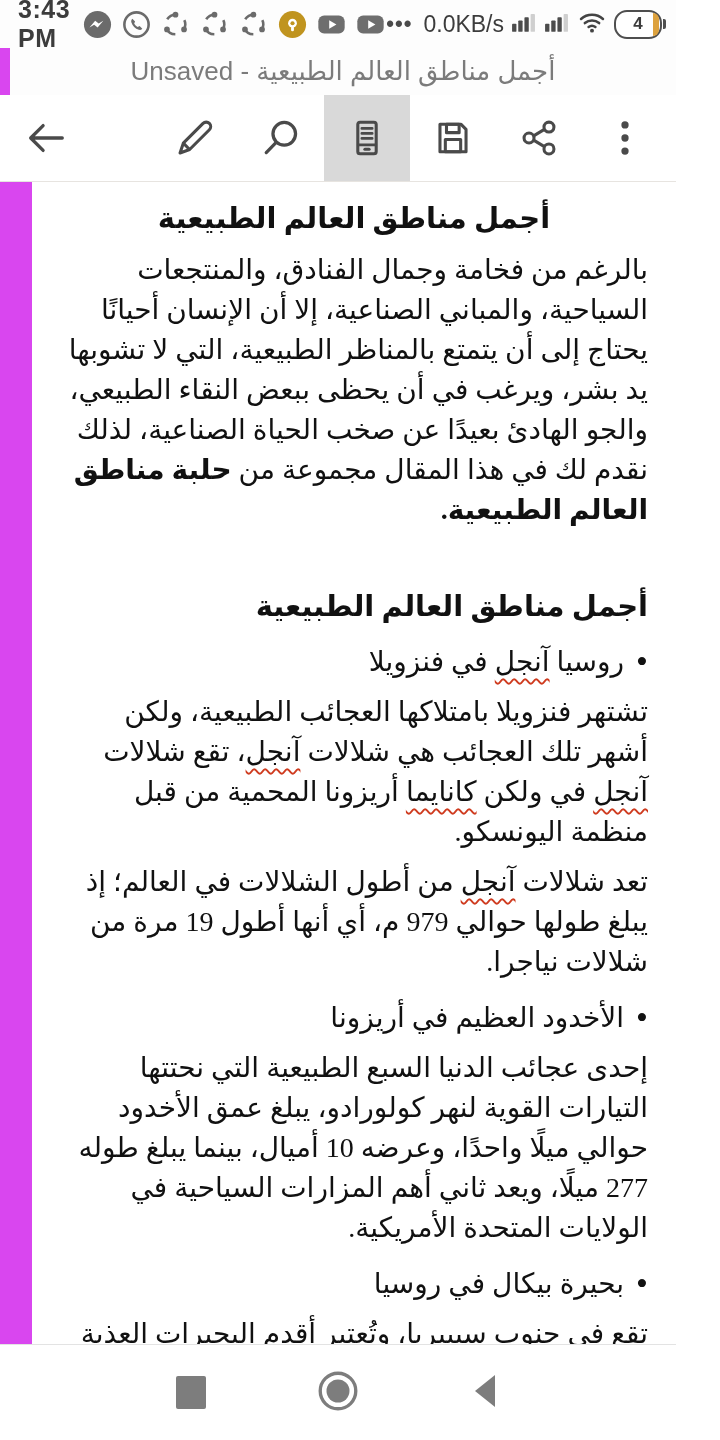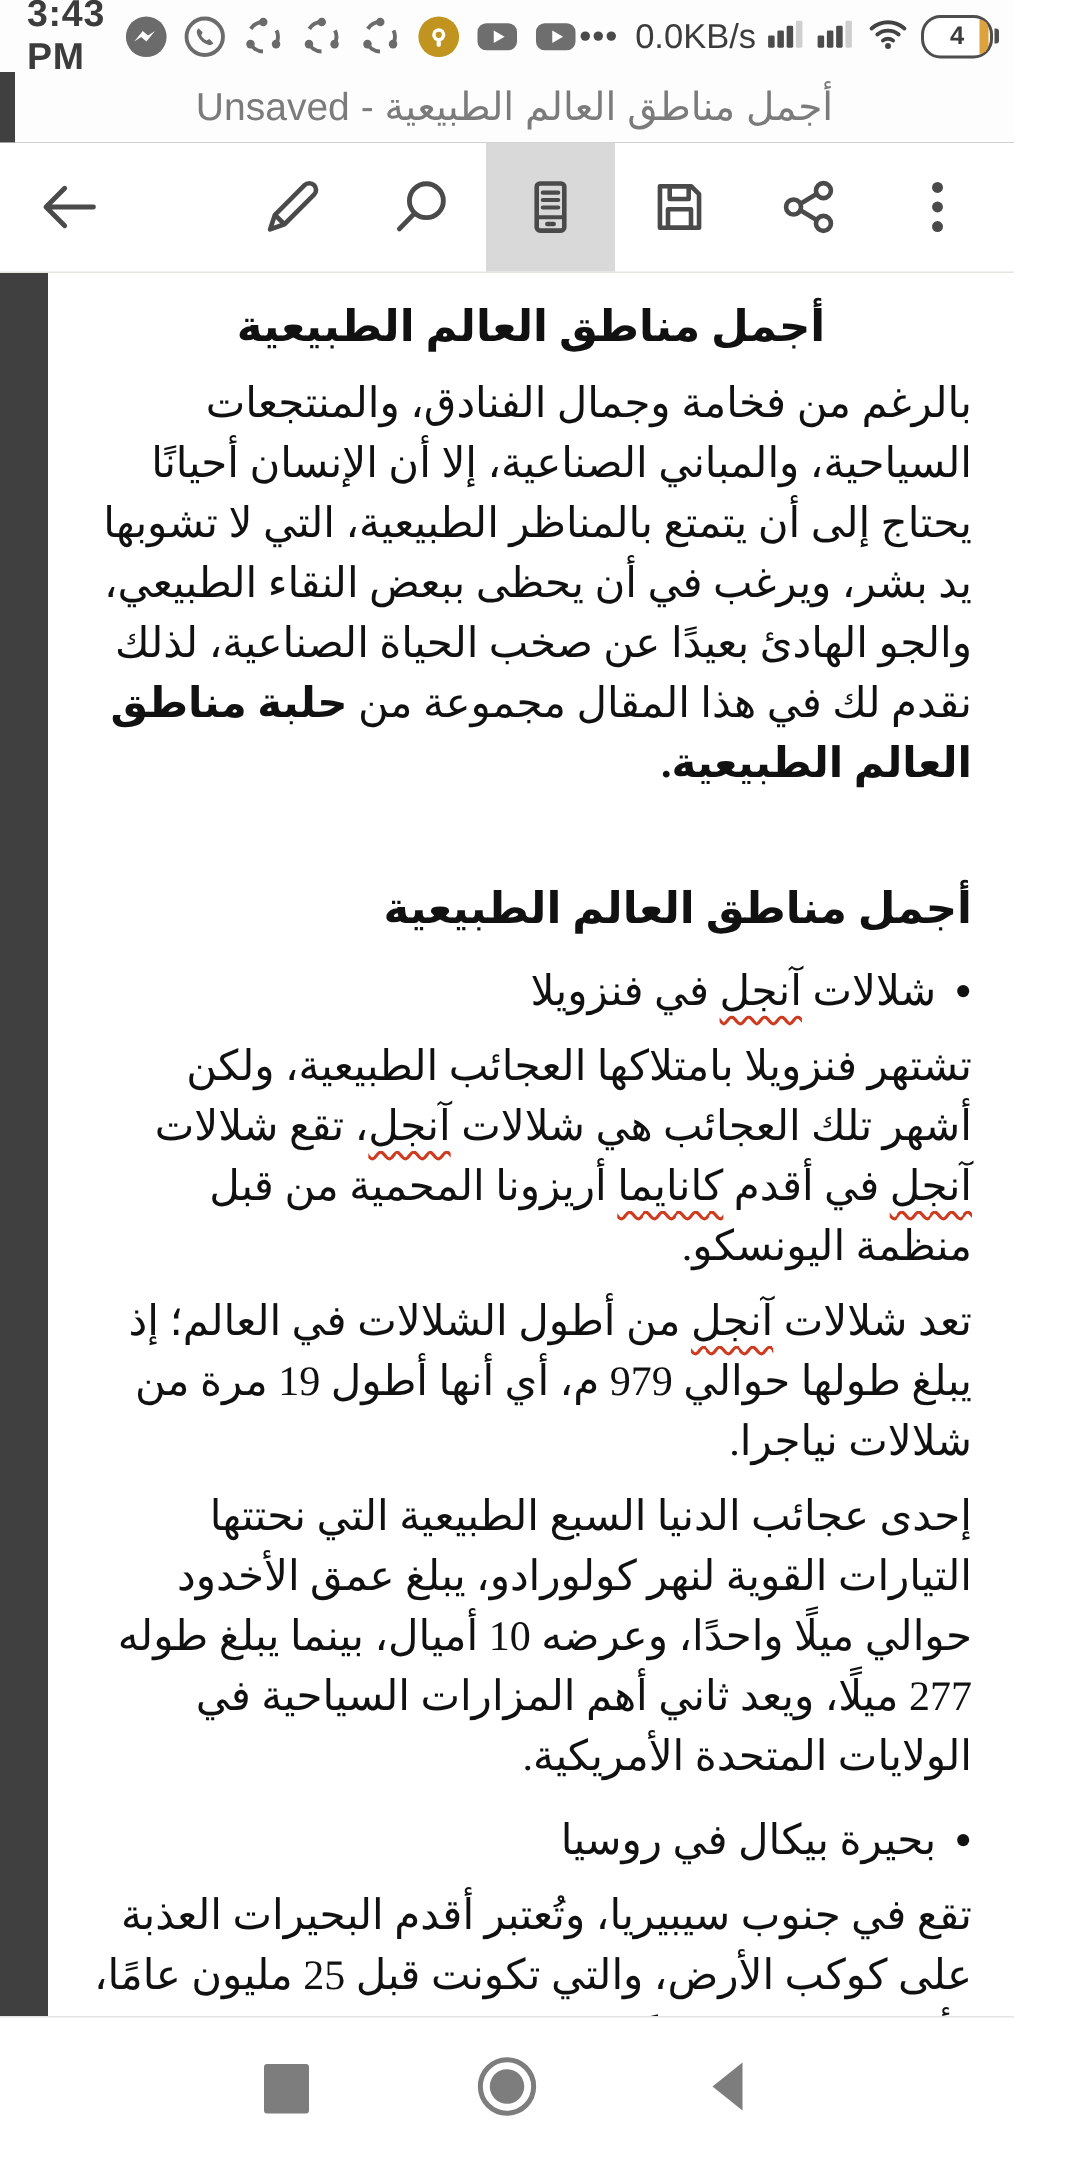--- a/index.html
+++ b/index.html
@@ -1,18 +1,18 @@
 <!DOCTYPE html>
 <html lang="ar"><head>
 <meta charset="utf-8">
 <style>
   html,body{margin:0;padding:0;}
   body{width:720px;height:1440px;background:#fff;overflow:hidden;
        font-family:"Liberation Sans","DejaVu Sans",sans-serif;}
-  .screen{width:676px;height:1440px;display:flex;flex-direction:column;background:#404040;}
+  .screen{width:676px;height:1440px;display:flex;flex-direction:column;background:#d946ef;}
 
   
   .status-bar{height:48px;display:flex;align-items:center;padding:0 14px 0 18px;background:#fdfdfd;}
   .sb-time{font-size:25px;font-weight:700;color:#3c3c3c;letter-spacing:0.5px;margin-right:10px;}
   .sb-icons{display:flex;align-items:center;gap:8px;}
   .sb-icons svg{display:block;}
   .sb-right{margin-left:auto;display:flex;align-items:center;gap:7px;}
   .sb-more{font-size:22px;color:#4a4a4a;letter-spacing:1px;font-weight:700;margin-right:4px;}
   .sb-speed{font-size:23px;font-weight:400;color:#3c3c3c;}
   .battery{position:relative;width:44px;height:25px;border:2.5px solid #4e4e4e;border-radius:13px;
@@ -217,23 +217,24 @@
         </span>
       </button>
     </div>
   </div>
 
   <div class="doc-page">
     <div id="doc-body">
         <div class="blk blk-h1"><span>أجمل مناطق العالم الطبيعية</span></div>
         <div class="blk blk-p"><span>بالرغم من فخامة وجمال الفنادق، والمنتجعات السياحية، والمباني الصناعية، إلا أن الإنسان أحيانًا يحتاج إلى أن يتمتع بالمناظر الطبيعية، التي لا تشوبها يد بشر، ويرغب في أن يحظى ببعض النقاء الطبيعي، والجو الهادئ بعيدًا عن صخب الحياة الصناعية، لذلك نقدم لك في هذا المقال مجموعة من </span><span class="b">حلبة مناطق العالم الطبيعية.</span></div>
         <div class="blk blk-h2"><span>أجمل مناطق العالم الطبيعية</span></div>
-        <div class="blk blk-li"><span>شلالات </span><span class="wavy">آنجل</span><span> في فنزويلا</span></div>
-        <div class="blk blk-p"><span>تشتهر فنزويلا بامتلاكها العجائب الطبيعية، ولكن أشهر تلك العجائب هي شلالات </span><span class="wavy">آنجل</span><span>، تقع شلالات </span><span class="wavy">آنجل</span><span> في أقدم </span><span class="wavy">كانايما</span><span> أريزونا المحمية من قبل منظمة اليونسكو.</span></div>
+        <div class="blk blk-li"><span>روسيا </span><span class="wavy">آنجل</span><span> في فنزويلا</span></div>
+        <div class="blk blk-p"><span>تشتهر فنزويلا بامتلاكها العجائب الطبيعية، ولكن أشهر تلك العجائب هي شلالات </span><span class="wavy">آنجل</span><span>، تقع شلالات </span><span class="wavy">آنجل</span><span> في ولكن </span><span class="wavy">كانايما</span><span> أريزونا المحمية من قبل منظمة اليونسكو.</span></div>
         <div class="blk blk-p"><span>تعد شلالات </span><span class="wavy">آنجل</span><span> من أطول الشلالات في العالم؛ إذ يبلغ طولها حوالي 979 م، أي أنها أطول 19 مرة من شلالات نياجرا.</span></div>
+        <div class="blk blk-li"><span>الأخدود العظيم في أريزونا</span></div>
         <div class="blk blk-p"><span>إحدى عجائب الدنيا السبع الطبيعية التي نحتتها التيارات القوية لنهر كولورادو، يبلغ عمق الأخدود حوالي ميلًا واحدًا، وعرضه 10 أميال، بينما يبلغ طوله 277 ميلًا، ويعد ثاني أهم المزارات السياحية في الولايات المتحدة الأمريكية.</span></div>
         <div class="blk blk-li"><span>بحيرة بيكال في روسيا</span></div>
         <div class="blk blk-p"><span>تقع في جنوب سيبيريا، وتُعتبر أقدم البحيرات العذبة على كوكب الأرض، والتي تكونت قبل 25 مليون عامًا، وأكثر البحيرات عمقًا، إذ يبلغ عمقها حوالي 1642 مترًا.</span></div>
         <div class="blk blk-p"><span>وهي أكبر حلبة تزلج جليدية طبيعية في العالم.</span></div>
       </div>
   </div>
 
   <div class="nav-bar">
     <button class="nav-btn">
       <span class="sq"></span>

